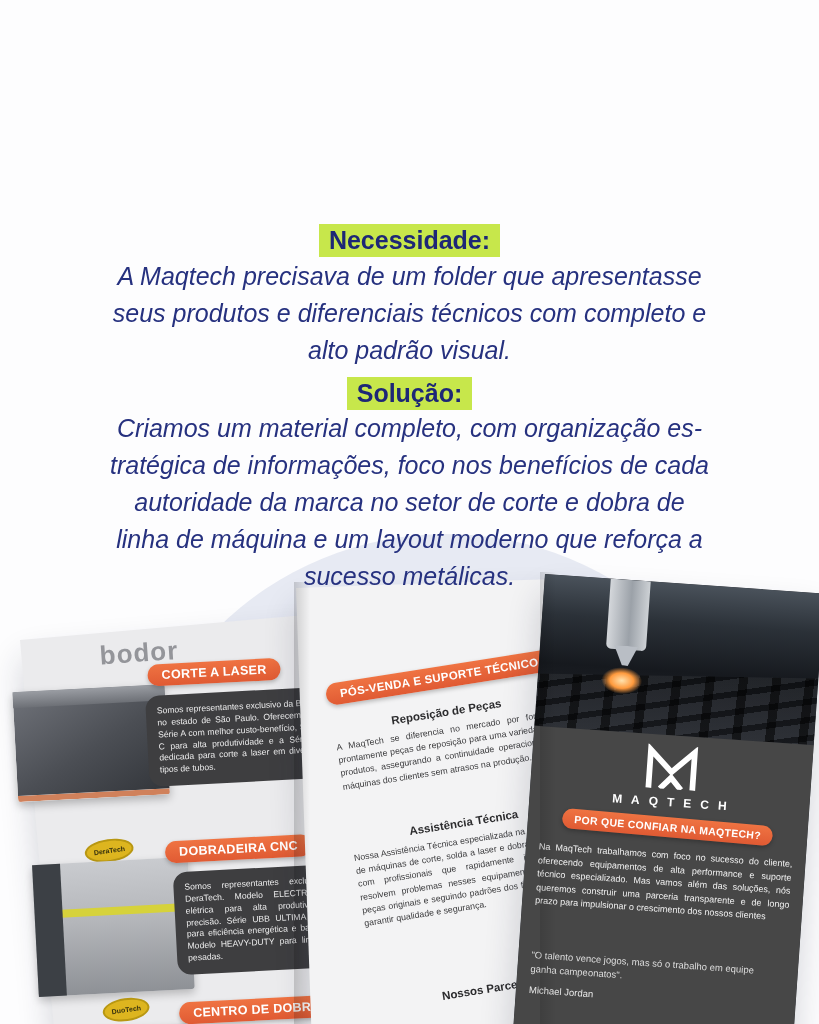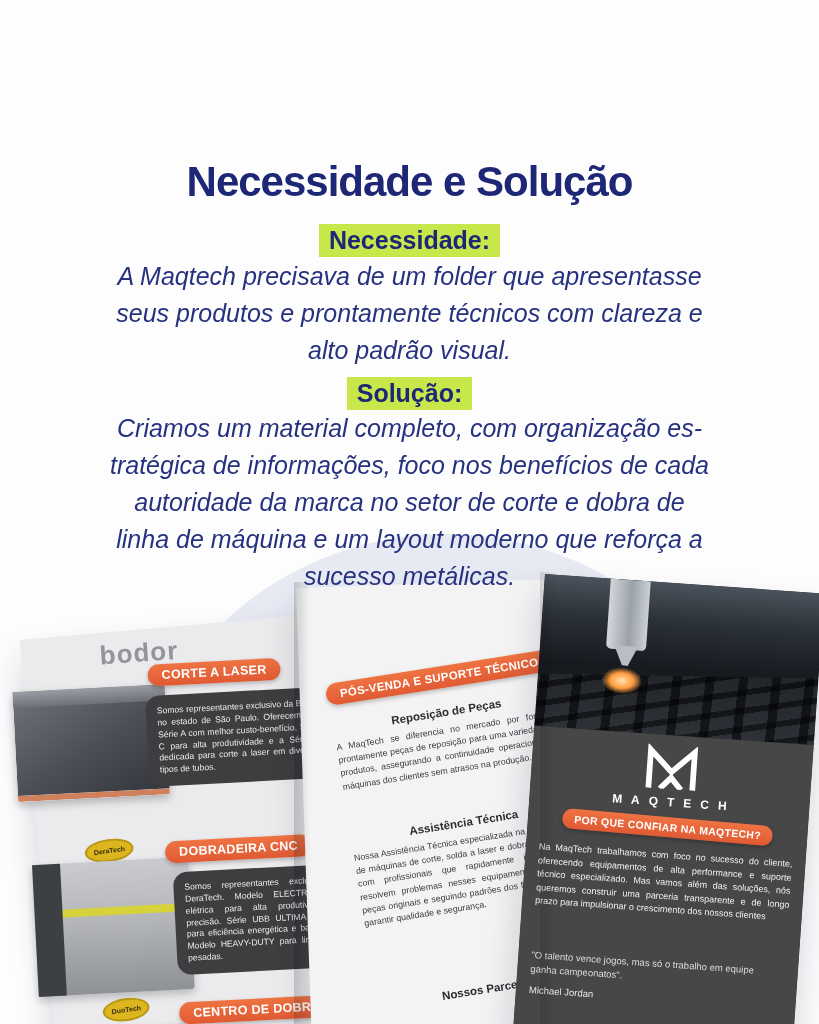--- a/index.html
+++ b/index.html
@@ -91,28 +91,27 @@
          line-height:1.5; text-align:justify;}
   .right-quote{position:absolute; left:13px; top:222px; width:230px; color:#dedede; font-size:9.5px; line-height:1.5;}
   .right-author{position:absolute; left:13px; top:258px; color:#e9e9e9; font-size:9.5px;}
 </style>
 </head>
 <body>
 
 <div class="stage">
   <div class="bg-circle"></div>
 
-  <h1 class="title">Necessidade e Solução</h1>
 
   <div class="hl-row need-row">
     <span class="hl">Necessidade:</span>
   </div>
   <div class="para need-para">
     <div>A Maqtech precisava de um folder que apresentasse</div>
-    <div>seus produtos e prontamente técnicos com clareza e</div>
+    <div>seus produtos e diferenciais técnicos com completo e</div>
     <div>alto padrão visual.</div>
   </div>
 
   <div class="hl-row sol-row">
     <span class="hl">Solução:</span>
   </div>
   <div class="para sol-para">
     <div>Criamos um material completo, com organização es-</div>
     <div>tratégica de informações, foco nos benefícios de cada</div>
     <div>autoridade da marca no setor de corte e dobra de</div>

